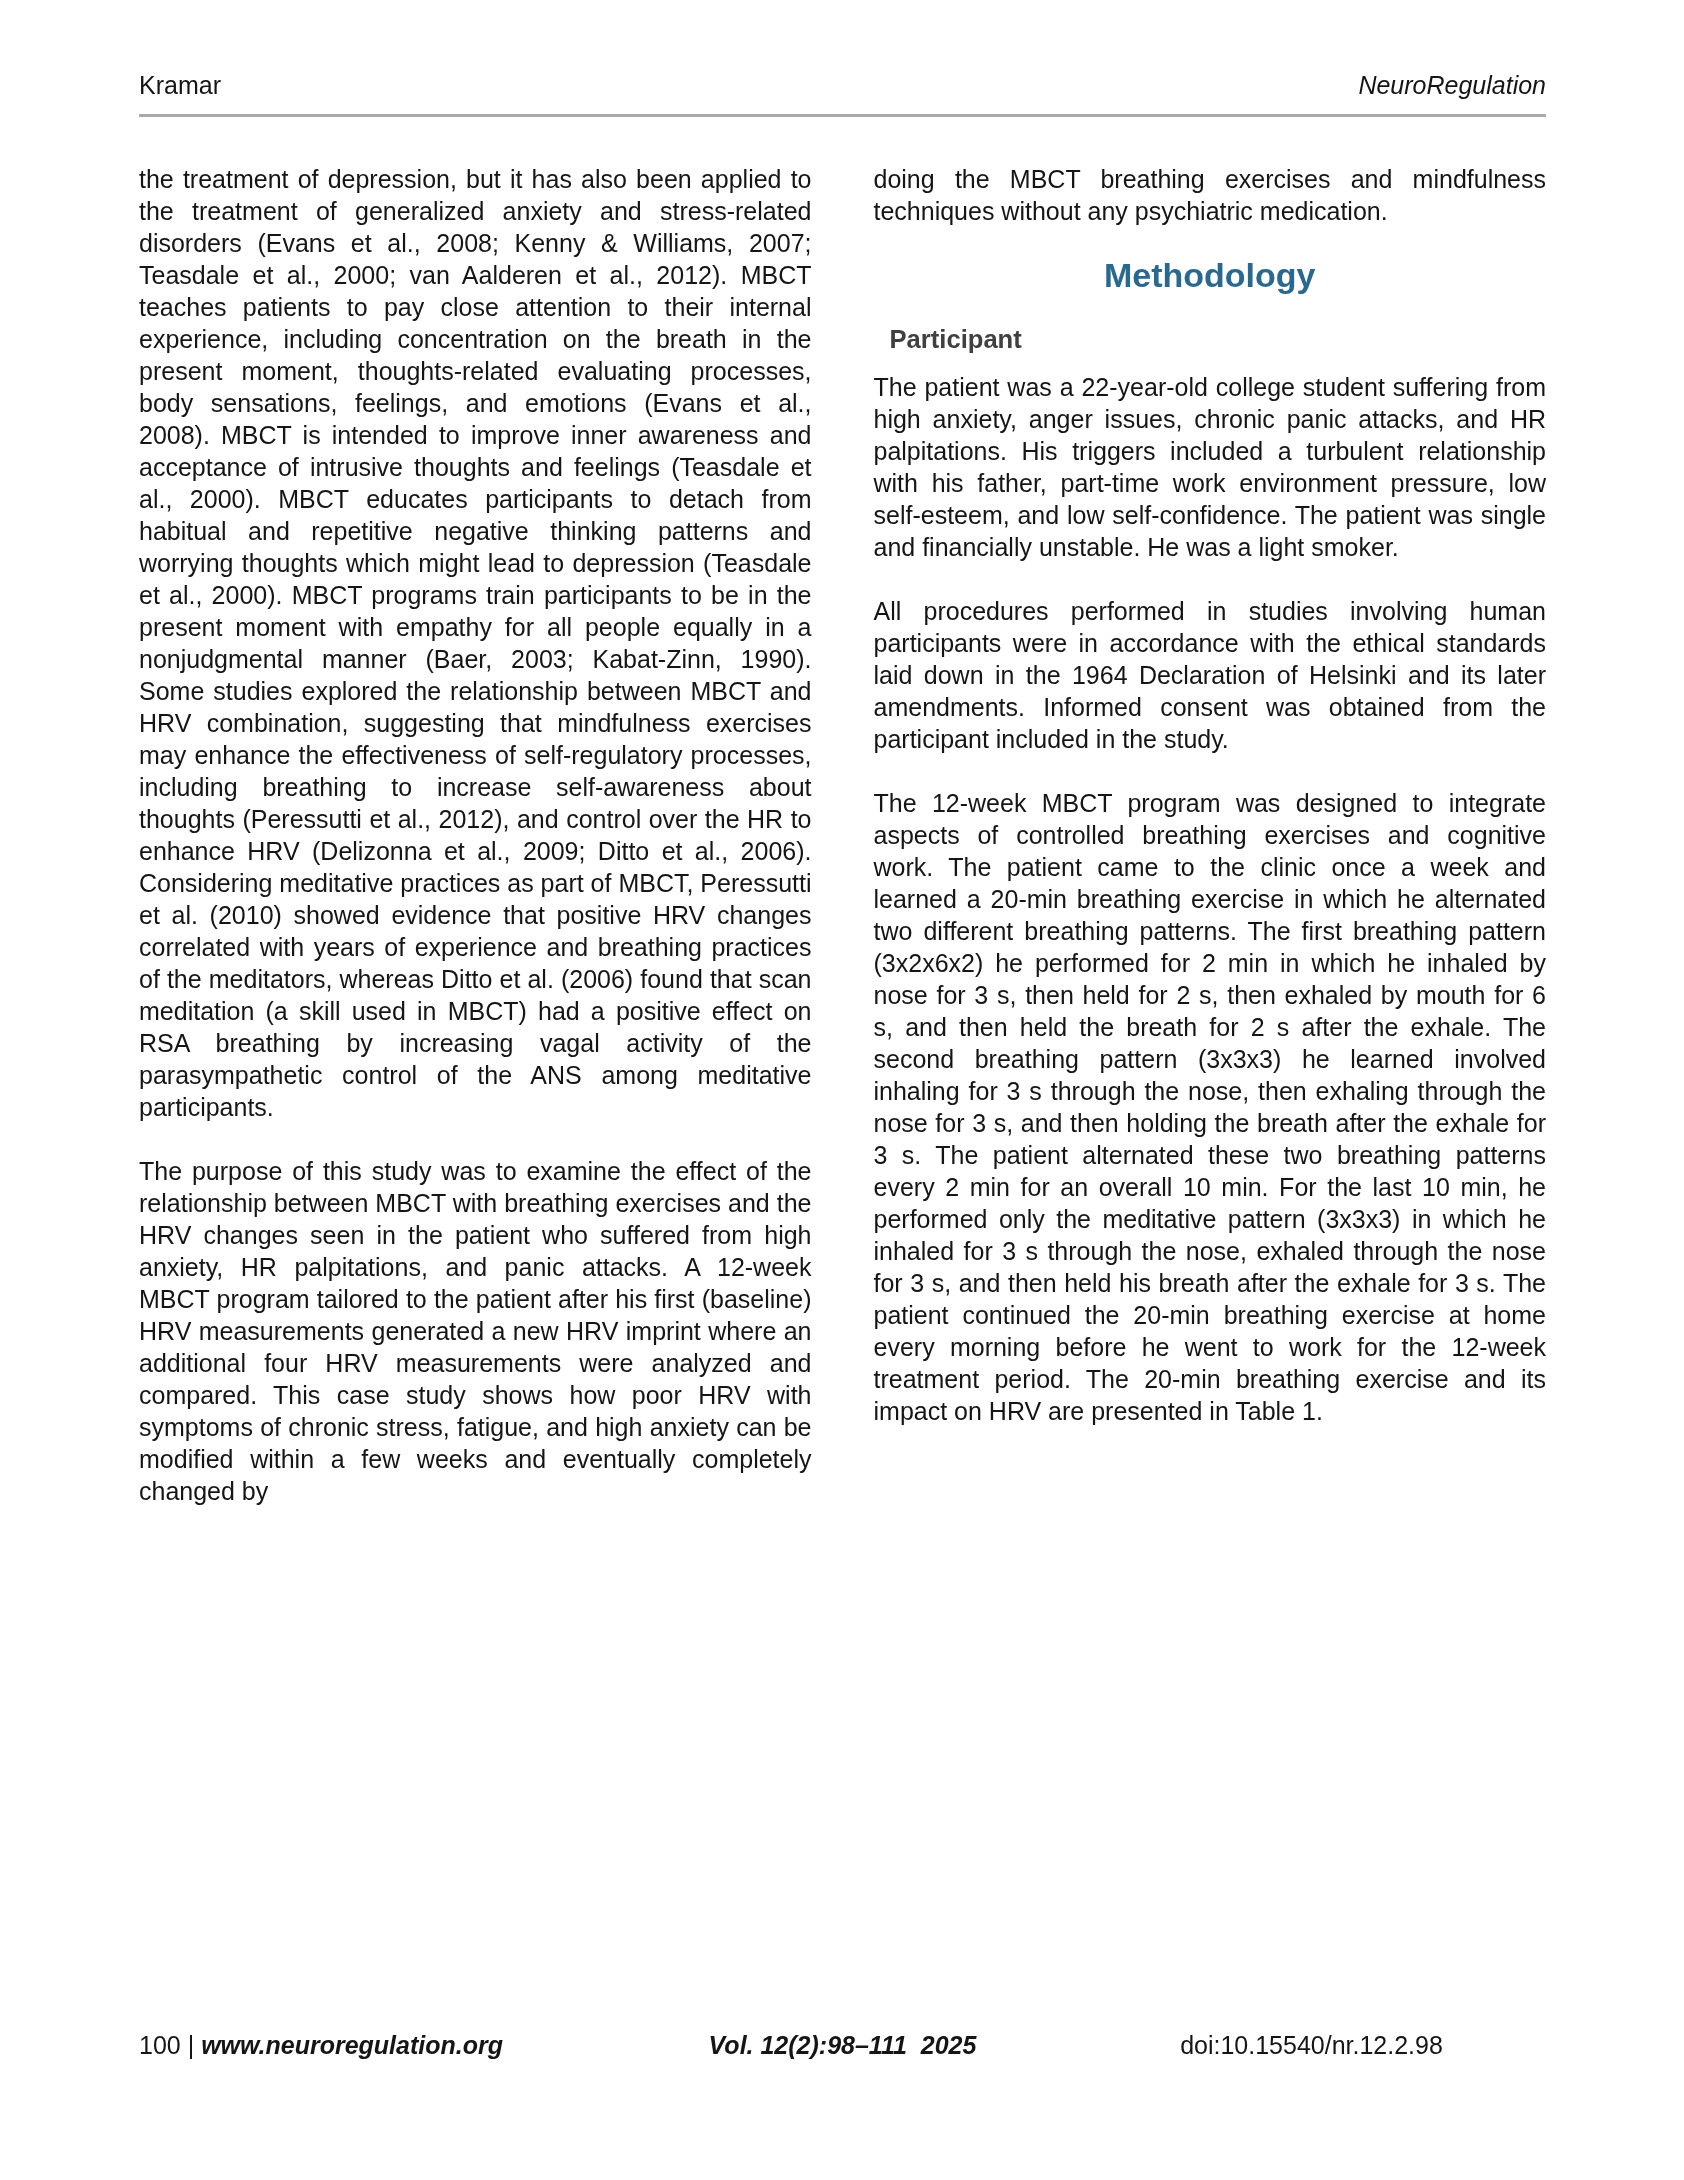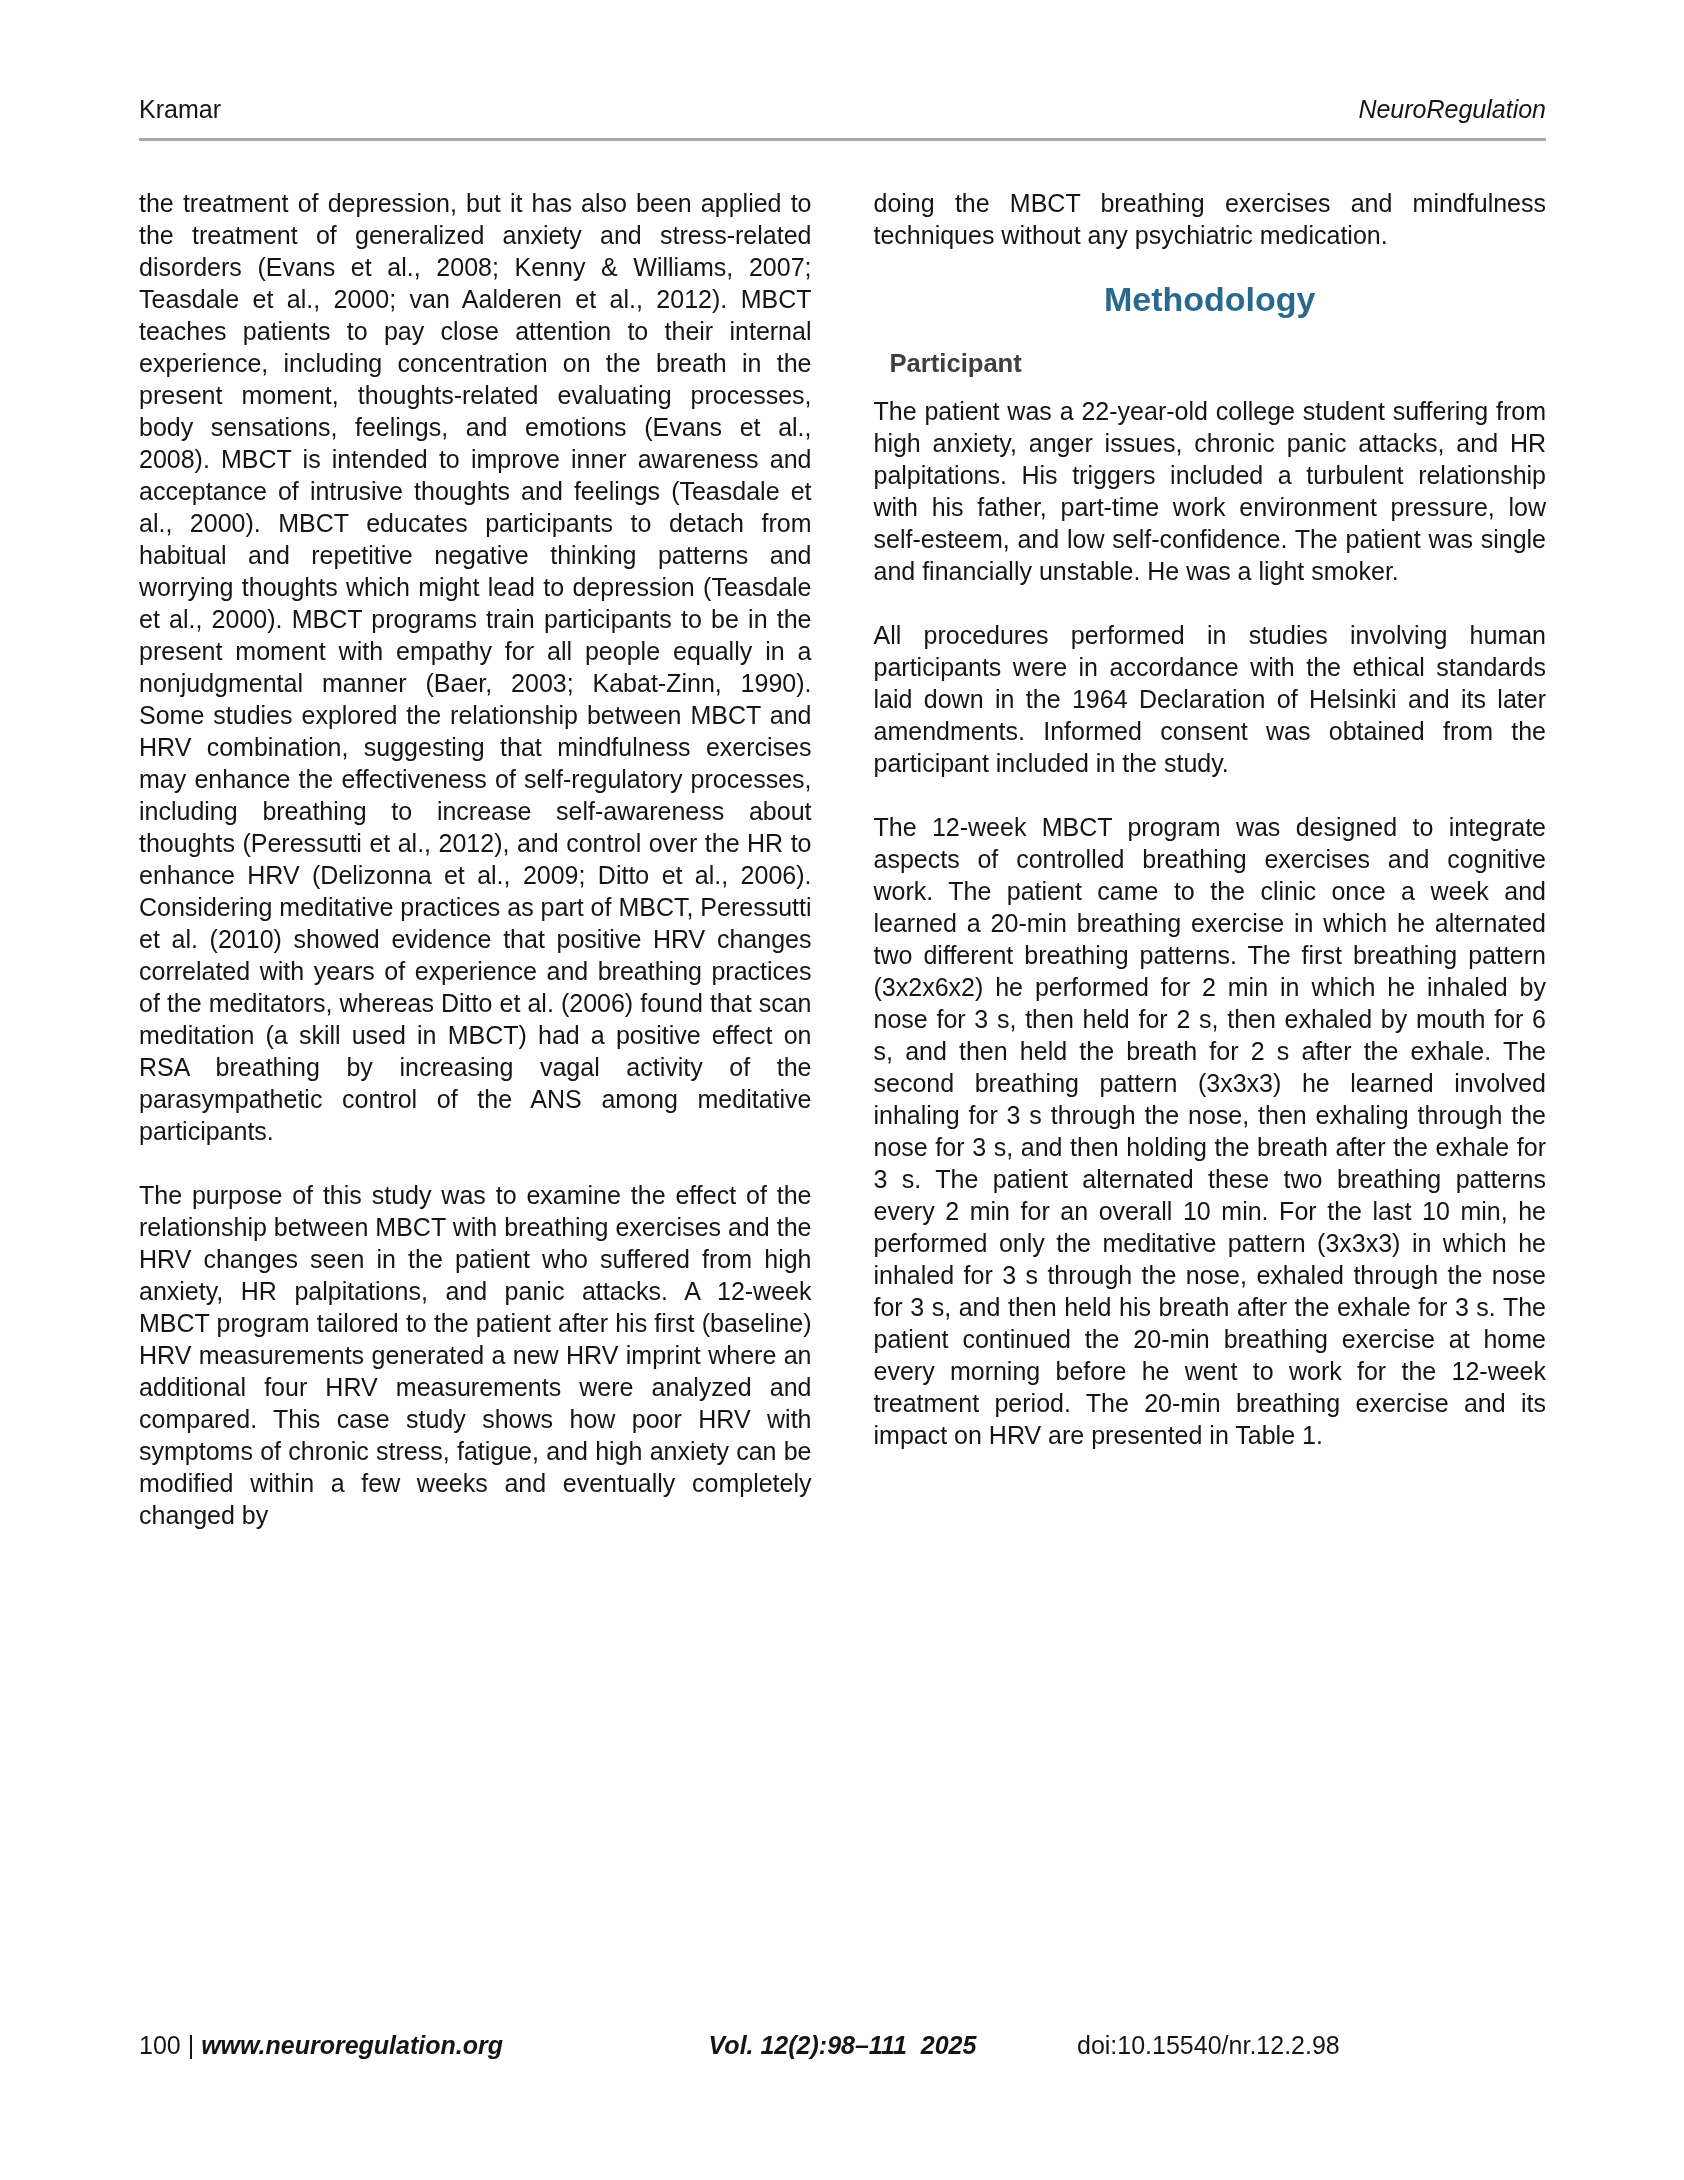--- a/index.html
+++ b/index.html
@@ -3,21 +3,21 @@
 <meta charset="utf-8">
 <style>
   html, body { margin: 0; padding: 0; background: #e8e8e8; }
   .page {
     position: relative;
     width: 1685px;
     height: 2181px;
     margin: 0 auto;
     background: #ffffff;
     box-sizing: border-box;
-    padding: 95px 139px 0 139px;
+    padding: 71px 139px 0 139px;
     font-family: "Liberation Sans", "DejaVu Sans", sans-serif;
     color: #151515;
     overflow: hidden;
   }
   .page-header {
     display: flex;
     justify-content: space-between;
     align-items: baseline;
     font-size: 25px;
     line-height: 29px;
@@ -60,21 +60,21 @@
     left: 139px;
     right: 139px;
     top: 2030px;
     display: flex;
     align-items: baseline;
     font-size: 25px;
     line-height: 31px;
   }
   .f-left  { flex: 1; text-align: left; }
   .f-center { flex: 1; text-align: center; font-weight: bold; font-style: italic; white-space: pre; }
-  .f-right { flex: 1; text-align: left; }
+  .f-right { flex: 1; text-align: center; }
   .site { font-weight: bold; font-style: italic; }
 </style>
 </head>
 <body>
 
 <div class="page">
 
   <header class="page-header">
     <span>Kramar</span>
     <span class="journal-name">NeuroRegulation</span>

